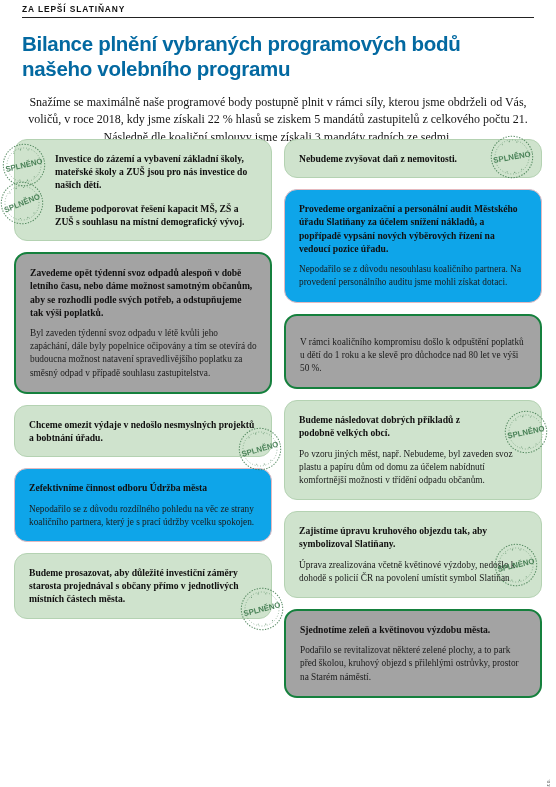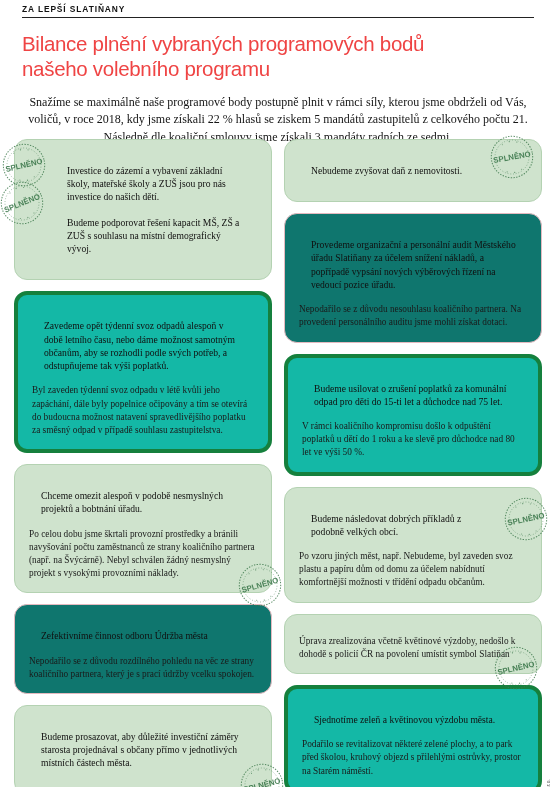--- a/index.html
+++ b/index.html
@@ -29,26 +29,26 @@
     font-weight: bold;
     font-size: 8.4px;
     letter-spacing: 0.9px;
     color: #111111;
     padding-bottom: 3px;
     border-bottom: 1.6px solid #222222;
     display: block;
   }
   .doc-title {
     font-family: "Liberation Sans", "DejaVu Sans", sans-serif;
-    font-weight: normal;
+    font-weight: bold;
     font-size: 20.5px;
     line-height: 1.22;
     letter-spacing: -0.3px;
     margin: 13px 0 0 0;
-    color: #ef4444;
+    color: #0369a1;
     max-width: 470px;
   }
   .intro {
     font-size: 12px;
     line-height: 1.45;
     margin: 13px 0 0 0;
     color: #151515;
     text-align: center;
   }
 
@@ -70,28 +70,28 @@
   }
 
   
   .card {
     position: relative;
     border-radius: 13px;
     padding: 12px 13px 12px 14px;
     box-sizing: border-box;
   }
   .card.green  { background: #cfe3cd; border: 1px solid #b4d2b2; }
-  .card.pink   { background: #0f766e; border: 1px solid #e4b9bf; }
-  .card.yellow { background: #14b8a6; border: 4px solid #15803d; }
+  .card.pink   { background: #0ea5e9; border: 1px solid #e4b9bf; }
+  .card.yellow { background: #a3a3a3; border: 2px solid #15803d; }
 
   .card-promise {
-    font-weight: normal;
+    font-weight: bold;
     font-size: 9.6px;
     line-height: 1.38;
-    margin: 12px;
+    margin: 0;
     color: #100f0f;
   }
   .card-result {
     font-size: 9.3px;
     line-height: 1.42;
     margin: 8px 0 0 0;
     color: #1a1a1a;
   }
   .card-promise.indent-left { padding-left: 26px; }
   .card-promise.pad-right { padding-right: 44px; }
@@ -193,22 +193,21 @@
             <g fill="#3f7a4e" opacity="0.7">
               <circle cx="50" cy="16" r="1.4"></circle>
                 <circle cx="34" cy="20" r="1.2"></circle>
                 <circle cx="66" cy="20" r="1.2"></circle>
               <circle cx="50" cy="84" r="1.4"></circle>
                 <circle cx="34" cy="80" r="1.2"></circle>
                 <circle cx="66" cy="80" r="1.2"></circle>
             </g>
           </svg>
         </span>
-        <p class="card-promise">Chceme omezit alespoň v podobě nesmyslných projektů a bobtnání úřadu.</p>
-        <p class="card-result">Po celou dobu jsme škrtali provozní prostředky a bránili navyšování počtu zaměstnanců ze strany koaličního partnera (např. na Švýcárně). Nebyl schválen žádný nesmyslný projekt s vysokými provozními náklady.</p>
+        <p class="card-promise">Chceme omezit výdaje v nedošlo nesmyslných projektů a bobtnání úřadu.</p>
       </div>
 
       <div class="card pink">
         <p class="card-promise">Zefektivníme činnost odboru Údržba města</p>
         <p class="card-result">Nepodařilo se z důvodu rozdílného pohledu na věc ze strany koaličního partnera, který je s prací údržby vcelku spokojen.</p>
       </div>
 
       <div class="card green">
         <span class="stamp s-f">
           <svg viewBox="0 0 100 100" aria-hidden="true">
@@ -250,21 +249,20 @@
         </span>
         <p class="card-promise pad-right">Nebudeme zvyšovat daň z nemovitosti.</p>
       </div>
 
       <div class="card pink">
         <p class="card-promise">Provedeme organizační a personální audit Městského úřadu Slatiňany za účelem snížení nákladů, a popřípadě vypsání nových výběrových řízení na vedoucí pozice úřadu.</p>
         <p class="card-result">Nepodařilo se z důvodu nesouhlasu koaličního partnera. Na provedení personálního auditu jsme mohli získat dotaci.</p>
       </div>
 
       <div class="card yellow">
-        <p class="card-promise">Budeme usilovat o zrušení poplatků za komunální odpad pro děti do 15-ti let a důchodce nad 75 let.</p>
         <p class="card-result">V rámci koaličního kompromisu došlo k odpuštění poplatků u dětí do 1 roku a ke slevě pro důchodce nad 80 let ve výši 50 %.</p>
       </div>
 
       <div class="card green">
         <span class="stamp s-e">
           <svg viewBox="0 0 100 100" aria-hidden="true">
             <circle cx="50" cy="50" r="45" fill="none" stroke="#3f7a4e" stroke-width="2.2" stroke-dasharray="3 3" opacity="0.85"></circle>
             <circle cx="50" cy="50" r="37" fill="none" stroke="#3f7a4e" stroke-width="1.4" stroke-dasharray="2 4" opacity="0.7"></circle>
             <text x="50" y="56" text-anchor="middle" font-family="Liberation Sans, sans-serif" font-size="17" font-weight="bold" fill="#3f7a4e" opacity="0.92">SPLNĚNO</text>
             <g fill="#3f7a4e" opacity="0.7">
@@ -290,20 +288,21 @@
             <g fill="#3f7a4e" opacity="0.7">
               <circle cx="50" cy="16" r="1.4"></circle>
                 <circle cx="34" cy="20" r="1.2"></circle>
                 <circle cx="66" cy="20" r="1.2"></circle>
               <circle cx="50" cy="84" r="1.4"></circle>
                 <circle cx="34" cy="80" r="1.2"></circle>
                 <circle cx="66" cy="80" r="1.2"></circle>
             </g>
           </svg>
         </span>
+        <p class="card-promise">Zajistíme úpravu kruhového objezdu tak, aby symbolizoval Slatiňany.</p>
         <p class="card-result">Úprava zrealizována včetně květinové výzdoby, nedošlo k dohodě s policií ČR na povolení umístit symbol Slatiňan</p>
       </div>
 
       <div class="card yellow">
         <p class="card-promise">Sjednotíme zeleň a květinovou výzdobu města.</p>
         <p class="card-result">Podařilo se revitalizovat některé zelené plochy, a to park před školou, kruhový objezd s přilehlými ostrůvky, prostor na Starém náměstí.</p>
       </div>
 
     </div>
   </div>

